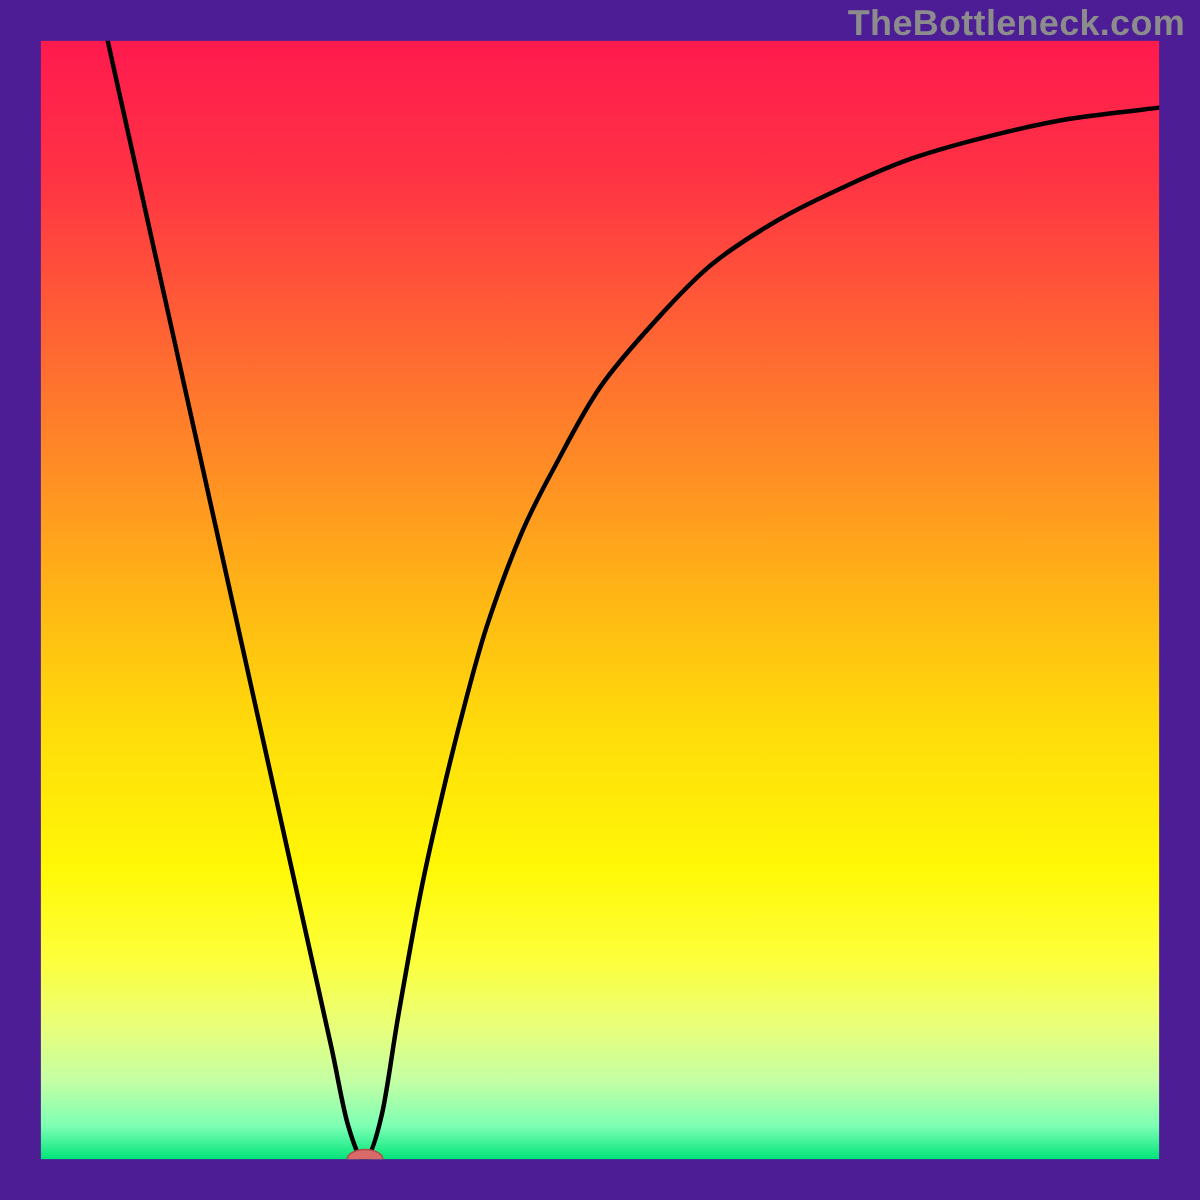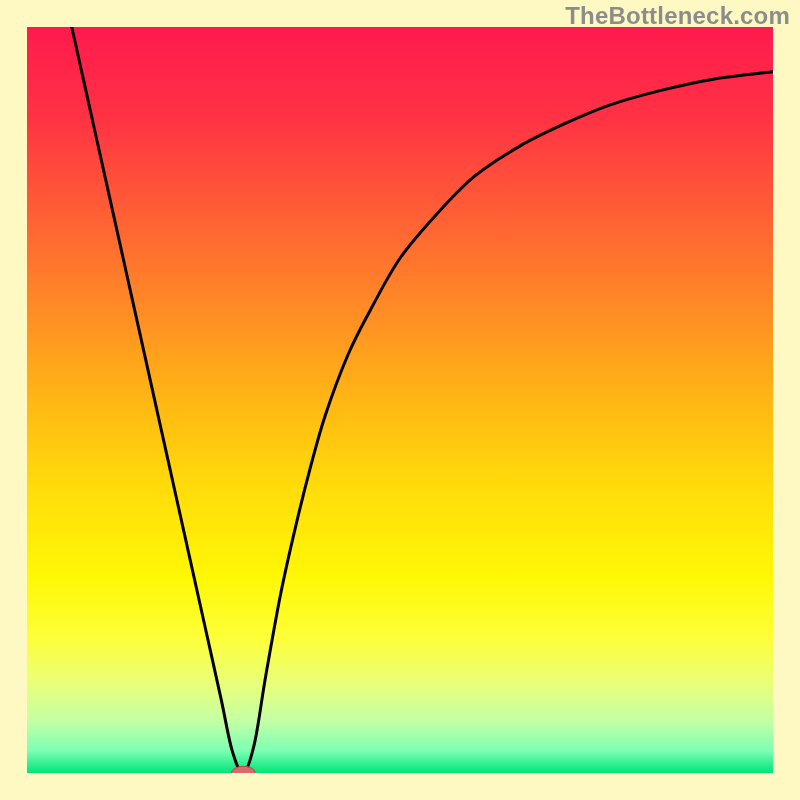--- a/index.html
+++ b/index.html
@@ -9,21 +9,21 @@
     height: 800px;
     background: #000;
     overflow: hidden;
   }
   .frame {
     position: absolute;
     left: 0;
     top: 0;
     width: 800px;
     height: 800px;
-    background: #fef9c3;
+    background: #4c1d95;
   }
   .plot {
     position: absolute;
     left: 27px;
     top: 27px;
     width: 746px;
     height: 746px;
     overflow: hidden;
   }
   .watermark {

